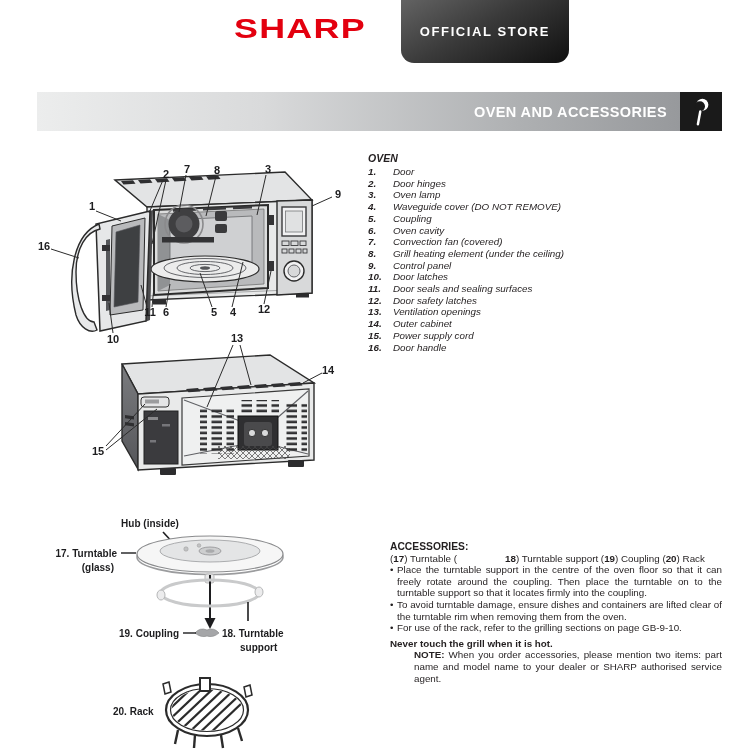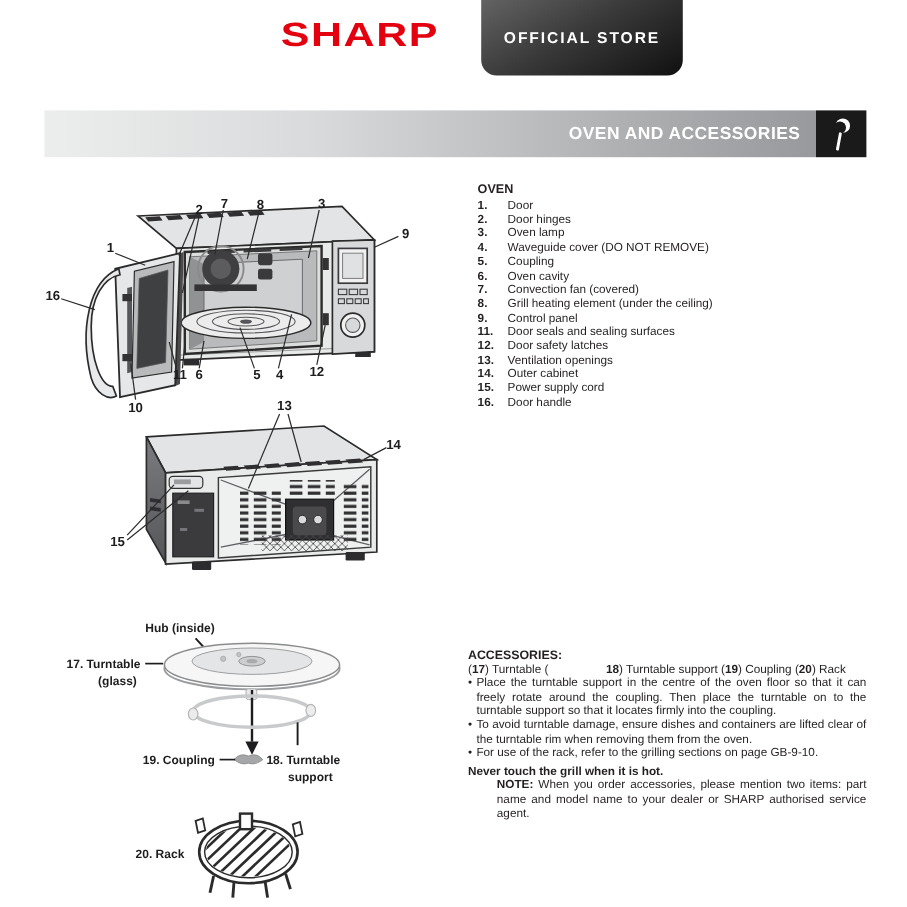--- a/index.html
+++ b/index.html
@@ -16,21 +16,21 @@
 
   
   .section-bar{position:absolute;left:37px;top:92px;width:643px;height:39px;
                background:linear-gradient(90deg,#eceded 0%,#d9dadb 35%,#aeb0b2 75%,#97999c 100%);
                display:flex;align-items:center;justify-content:flex-end;}
   .section-bar .title{color:#fff;font-size:14.5px;font-weight:bold;letter-spacing:.4px;padding-right:13px;}
   .bar-icon-box{position:absolute;left:680px;top:92px;width:42px;height:39px;background:#1a1a1a;
                 display:flex;align-items:center;justify-content:center;}
 
   
-  .oven-list{position:absolute;left:398px;top:152px;width:332px;}
+  .oven-list{position:absolute;left:368px;top:152px;width:332px;font-style:italic;}
   .list-heading{font-size:10.5px;font-weight:bold;margin-bottom:2px;}
   .oven-row{display:flex;font-size:9.8px;line-height:11.7px;}
   .oven-row .num{width:25px;font-weight:bold;flex:none;}
 
   .acc{position:absolute;left:390px;top:541px;width:332px;font-size:9.8px;line-height:11.6px;}
   .acc-heading{font-weight:bold;font-size:10.3px;}
   .bullet-row{display:flex;}
   .bullet-row .bullet{width:7px;flex:none;}
   .bullet-row .btext{flex:1;text-align:justify;}
   .acc-line{text-align:left;}
@@ -326,20 +326,24 @@
   <div class="oven-row">
     <span class="num">8.</span>
           <span class="lbl">Grill heating element (under the ceiling)</span>
   </div>
 
   <div class="oven-row">
     <span class="num">9.</span>
           <span class="lbl">Control panel</span>
   </div>
 
+  <div class="oven-row">
+    <span class="num">10.</span>
+          <span class="lbl">Door latches</span>
+  </div>
 
   <div class="oven-row">
     <span class="num">11.</span>
           <span class="lbl">Door seals and sealing surfaces</span>
   </div>
 
   <div class="oven-row">
     <span class="num">12.</span>
           <span class="lbl">Door safety latches</span>
   </div>

